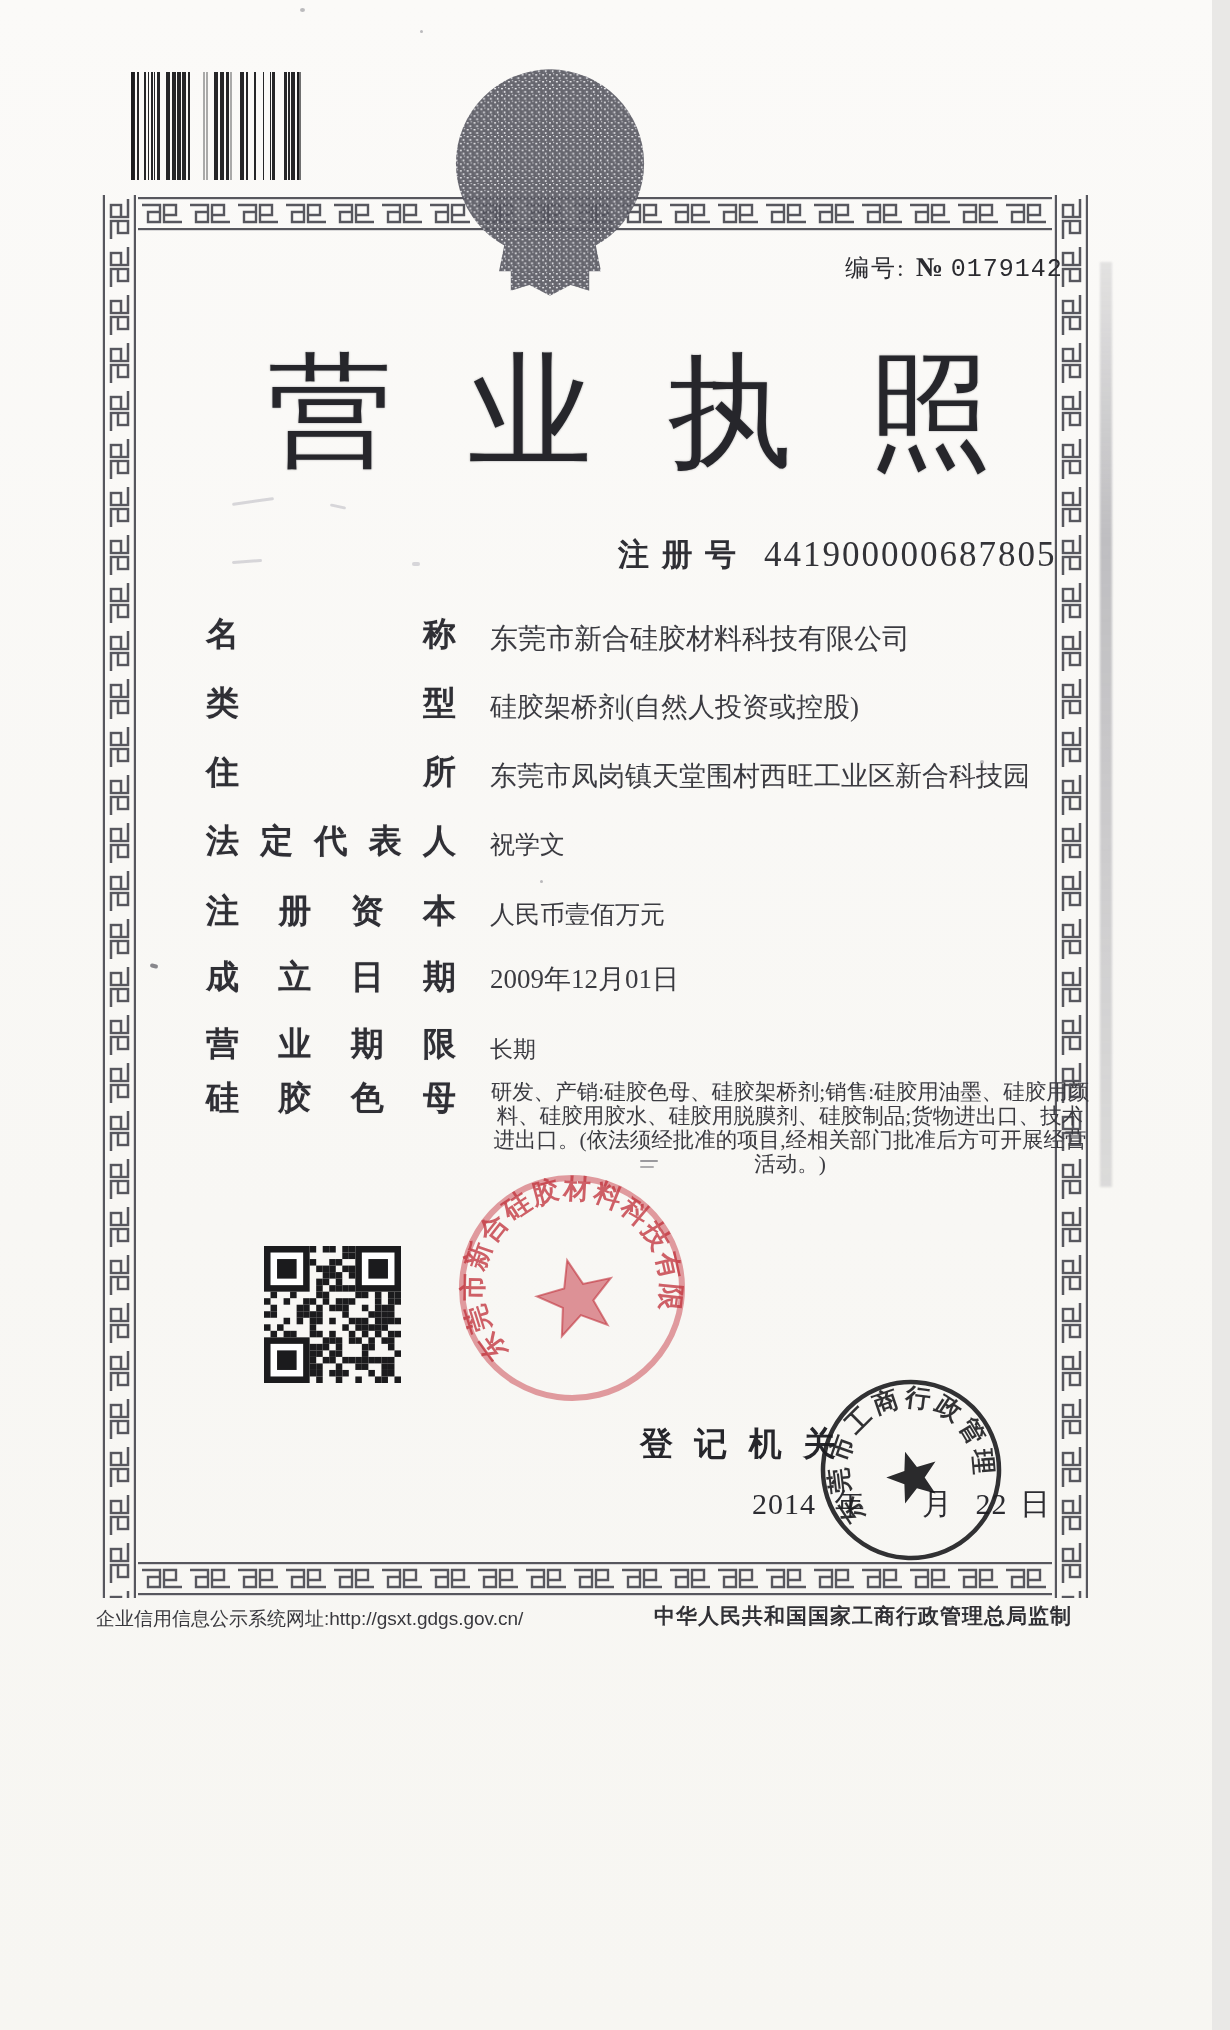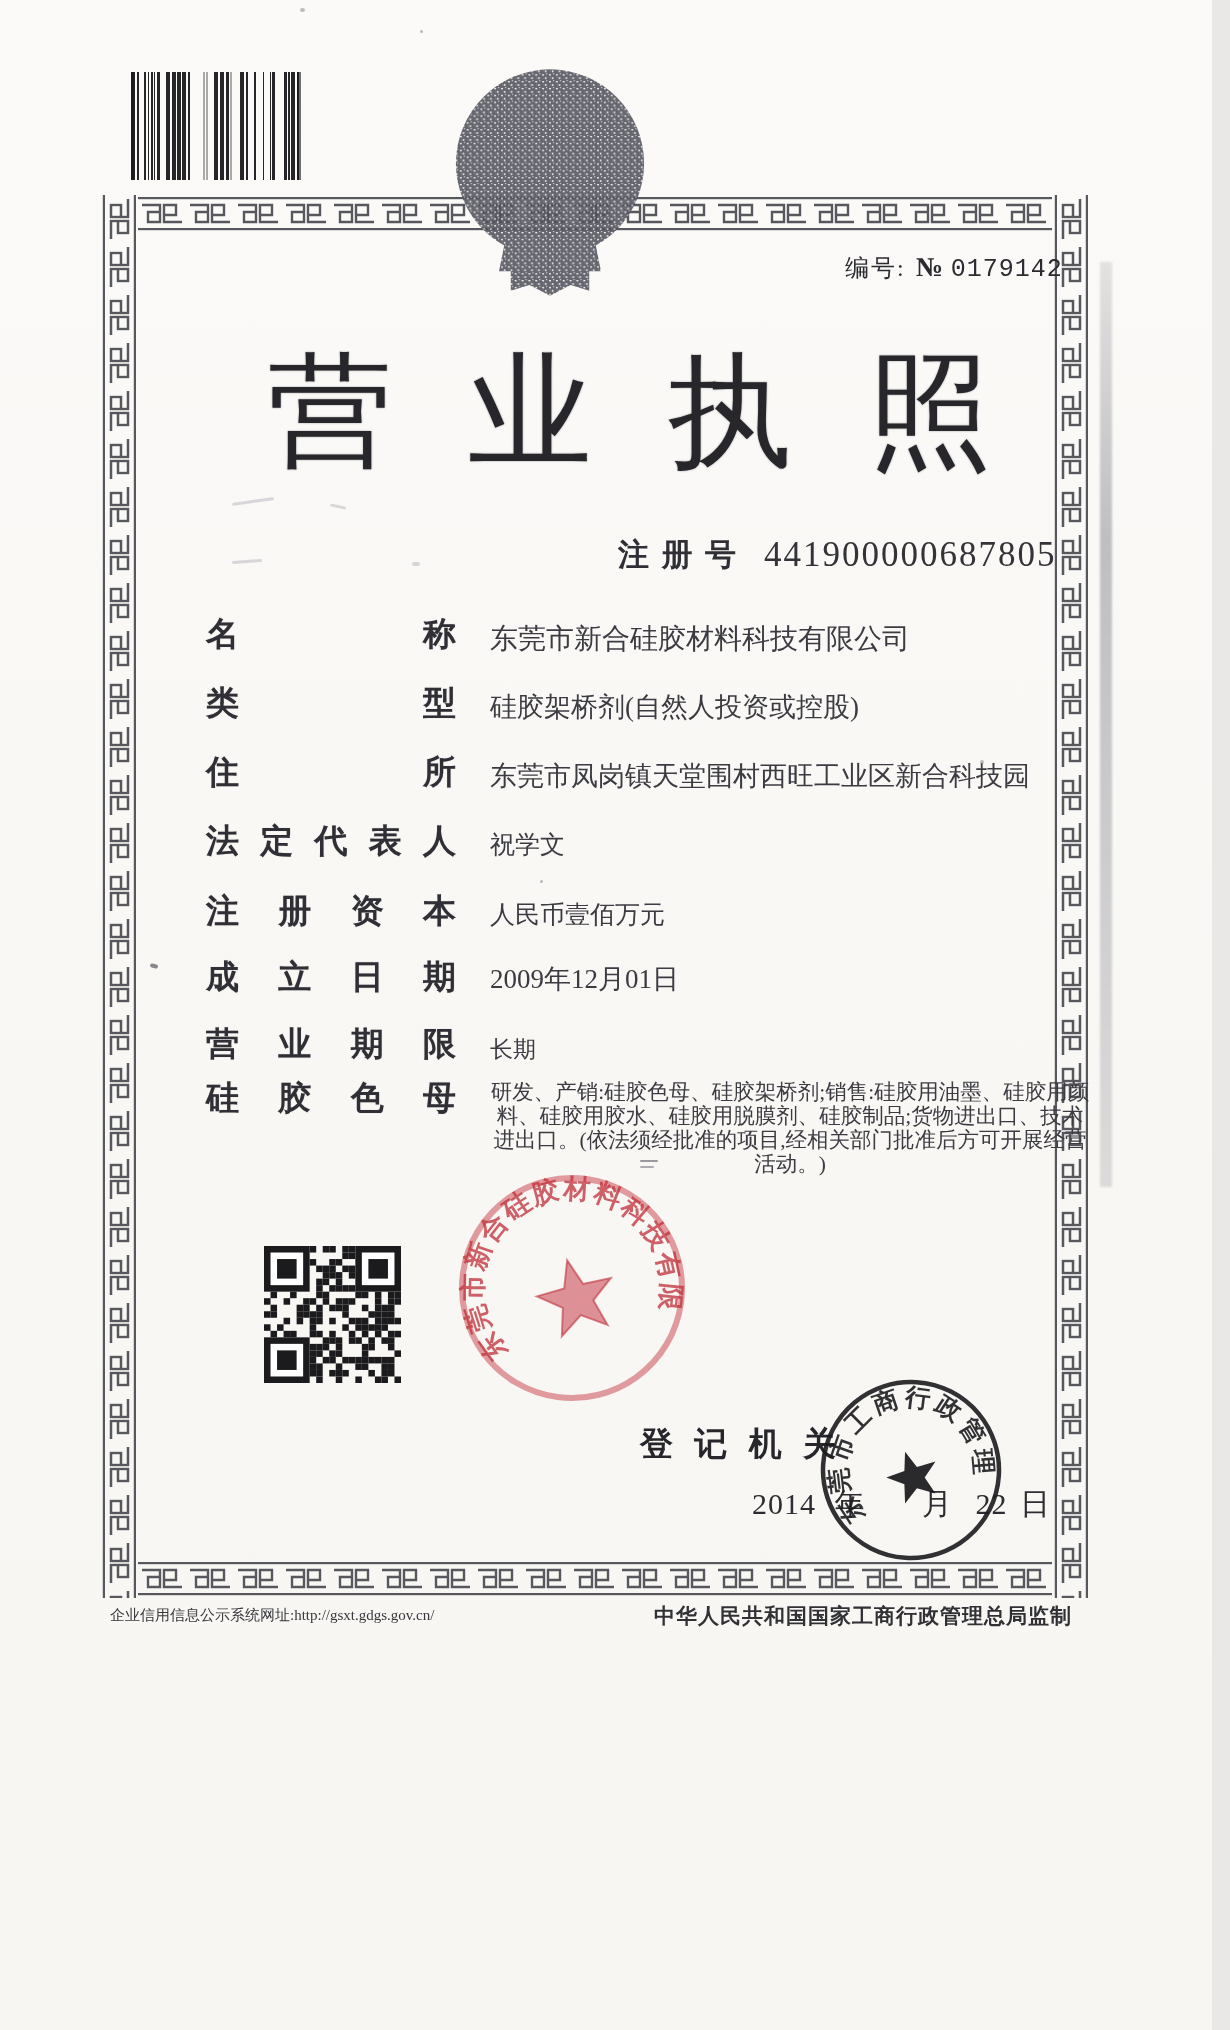--- a/index.html
+++ b/index.html
@@ -17,21 +17,21 @@
   #regno-value{font-size:35px;margin-left:28px;letter-spacing:2px;color:#333338;vertical-align:middle;}
   
   .frow{position:absolute;left:0;top:0;width:1230px;}
   .flabel{position:absolute;left:206px;width:250px;font-size:33px;font-weight:700;color:#2f2f35;text-align:justify;text-align-last:justify;text-justify:inter-character;text-shadow:0 0 1px rgba(30,30,35,.25);}
   .fvalue{position:absolute;left:490px;color:#3b3b41;white-space:nowrap;}
   .fvalue.wrap{white-space:normal;width:600px;line-height:24px;text-align:center;}
   
   #registrar{left:612px;top:1422px;width:196px;font-size:33px;font-weight:700;color:#26262b;text-align:justify;text-align-last:justify;margin-left:28px;}
   #issue-date{left:752px;top:1484px;font-size:30px;color:#2c2c31;white-space:nowrap;letter-spacing:1px;}
   #issue-date span{display:inline-block;}
-  #footer-left{left:110px;top:1606px;font-size:15px;color:#38383d;font-family:Liberation Serif, serif;letter-spacing:0px;}
+  #footer-left{left:96px;top:1606px;font-size:19px;color:#38383d;font-family:Liberation Sans, sans-serif;letter-spacing:0px;}
   #footer-right{right:140px;top:1602px;font-size:21px;font-weight:700;color:#303035;letter-spacing:1px;}
   
   .pencil{position:absolute;background:rgba(90,90,115,.22);border-radius:2px;}
   #edge-band{left:1100px;top:262px;width:12px;height:925px;background:linear-gradient(180deg,rgba(120,120,128,.18),rgba(110,110,120,.42) 30%,rgba(120,120,128,.22));filter:blur(1px);}
   .speck{position:absolute;background:rgba(70,70,80,.35);border-radius:50%;}
 </style>
 </head>
 <body>
 
 <div id="page">

